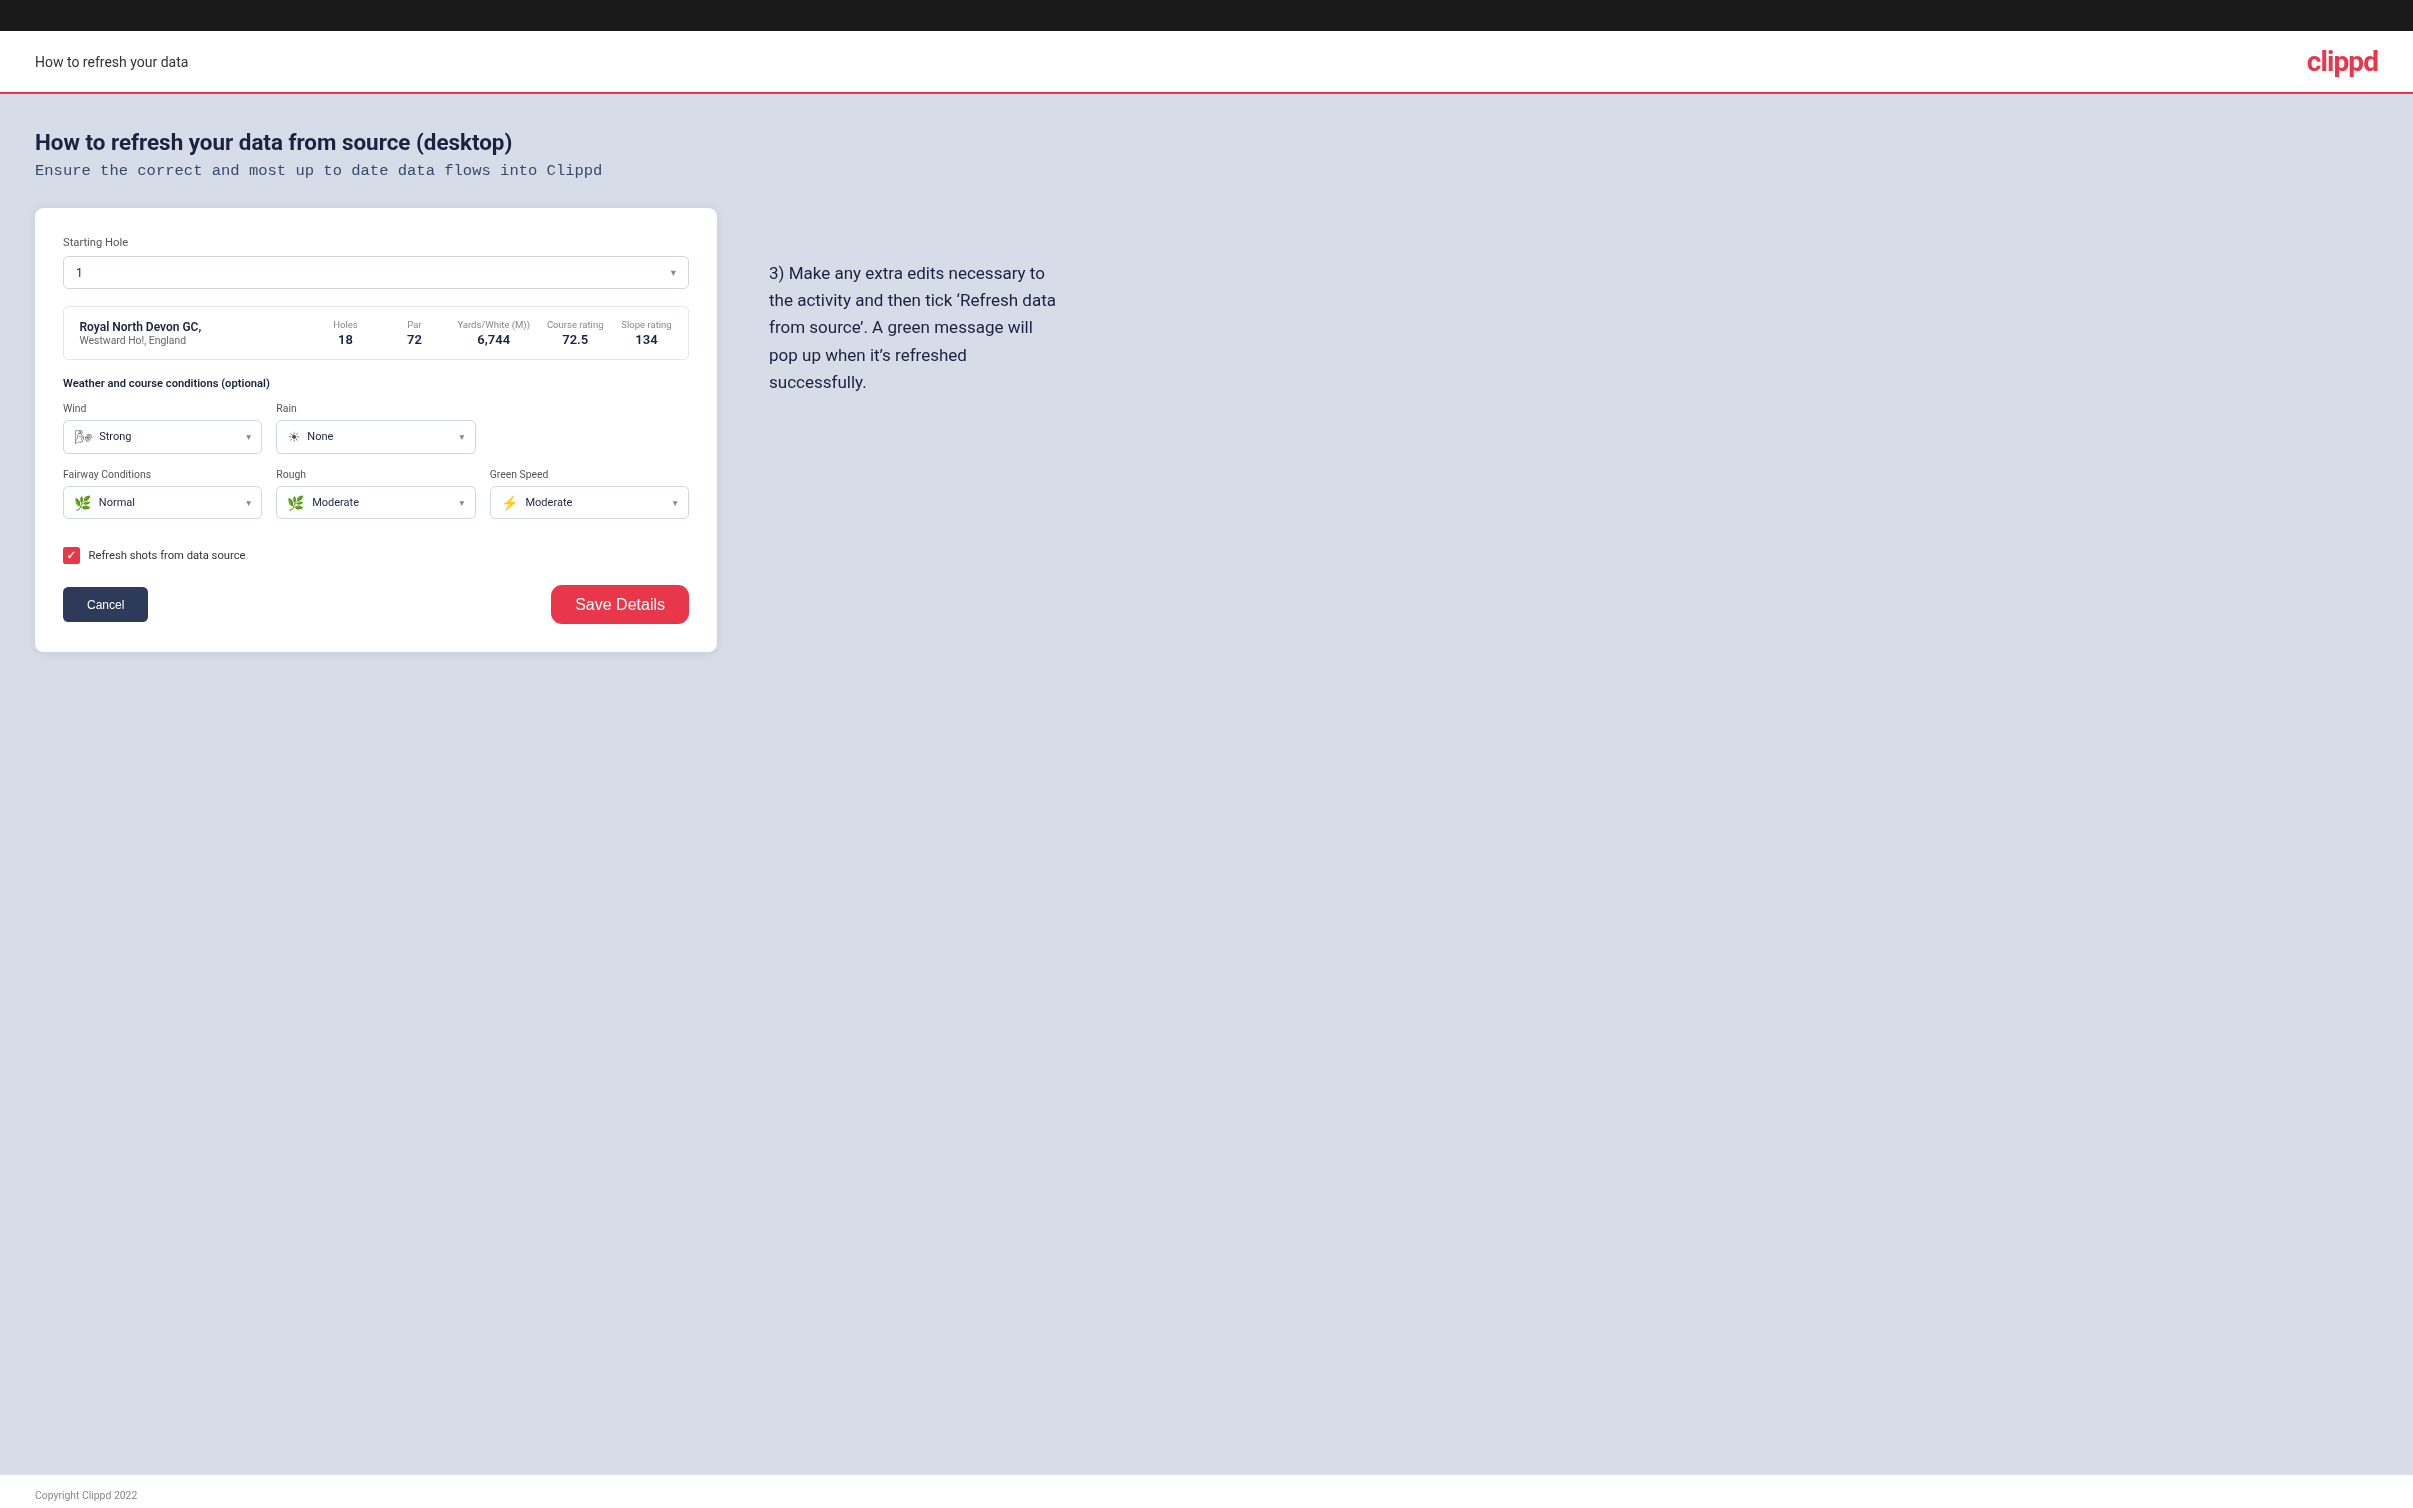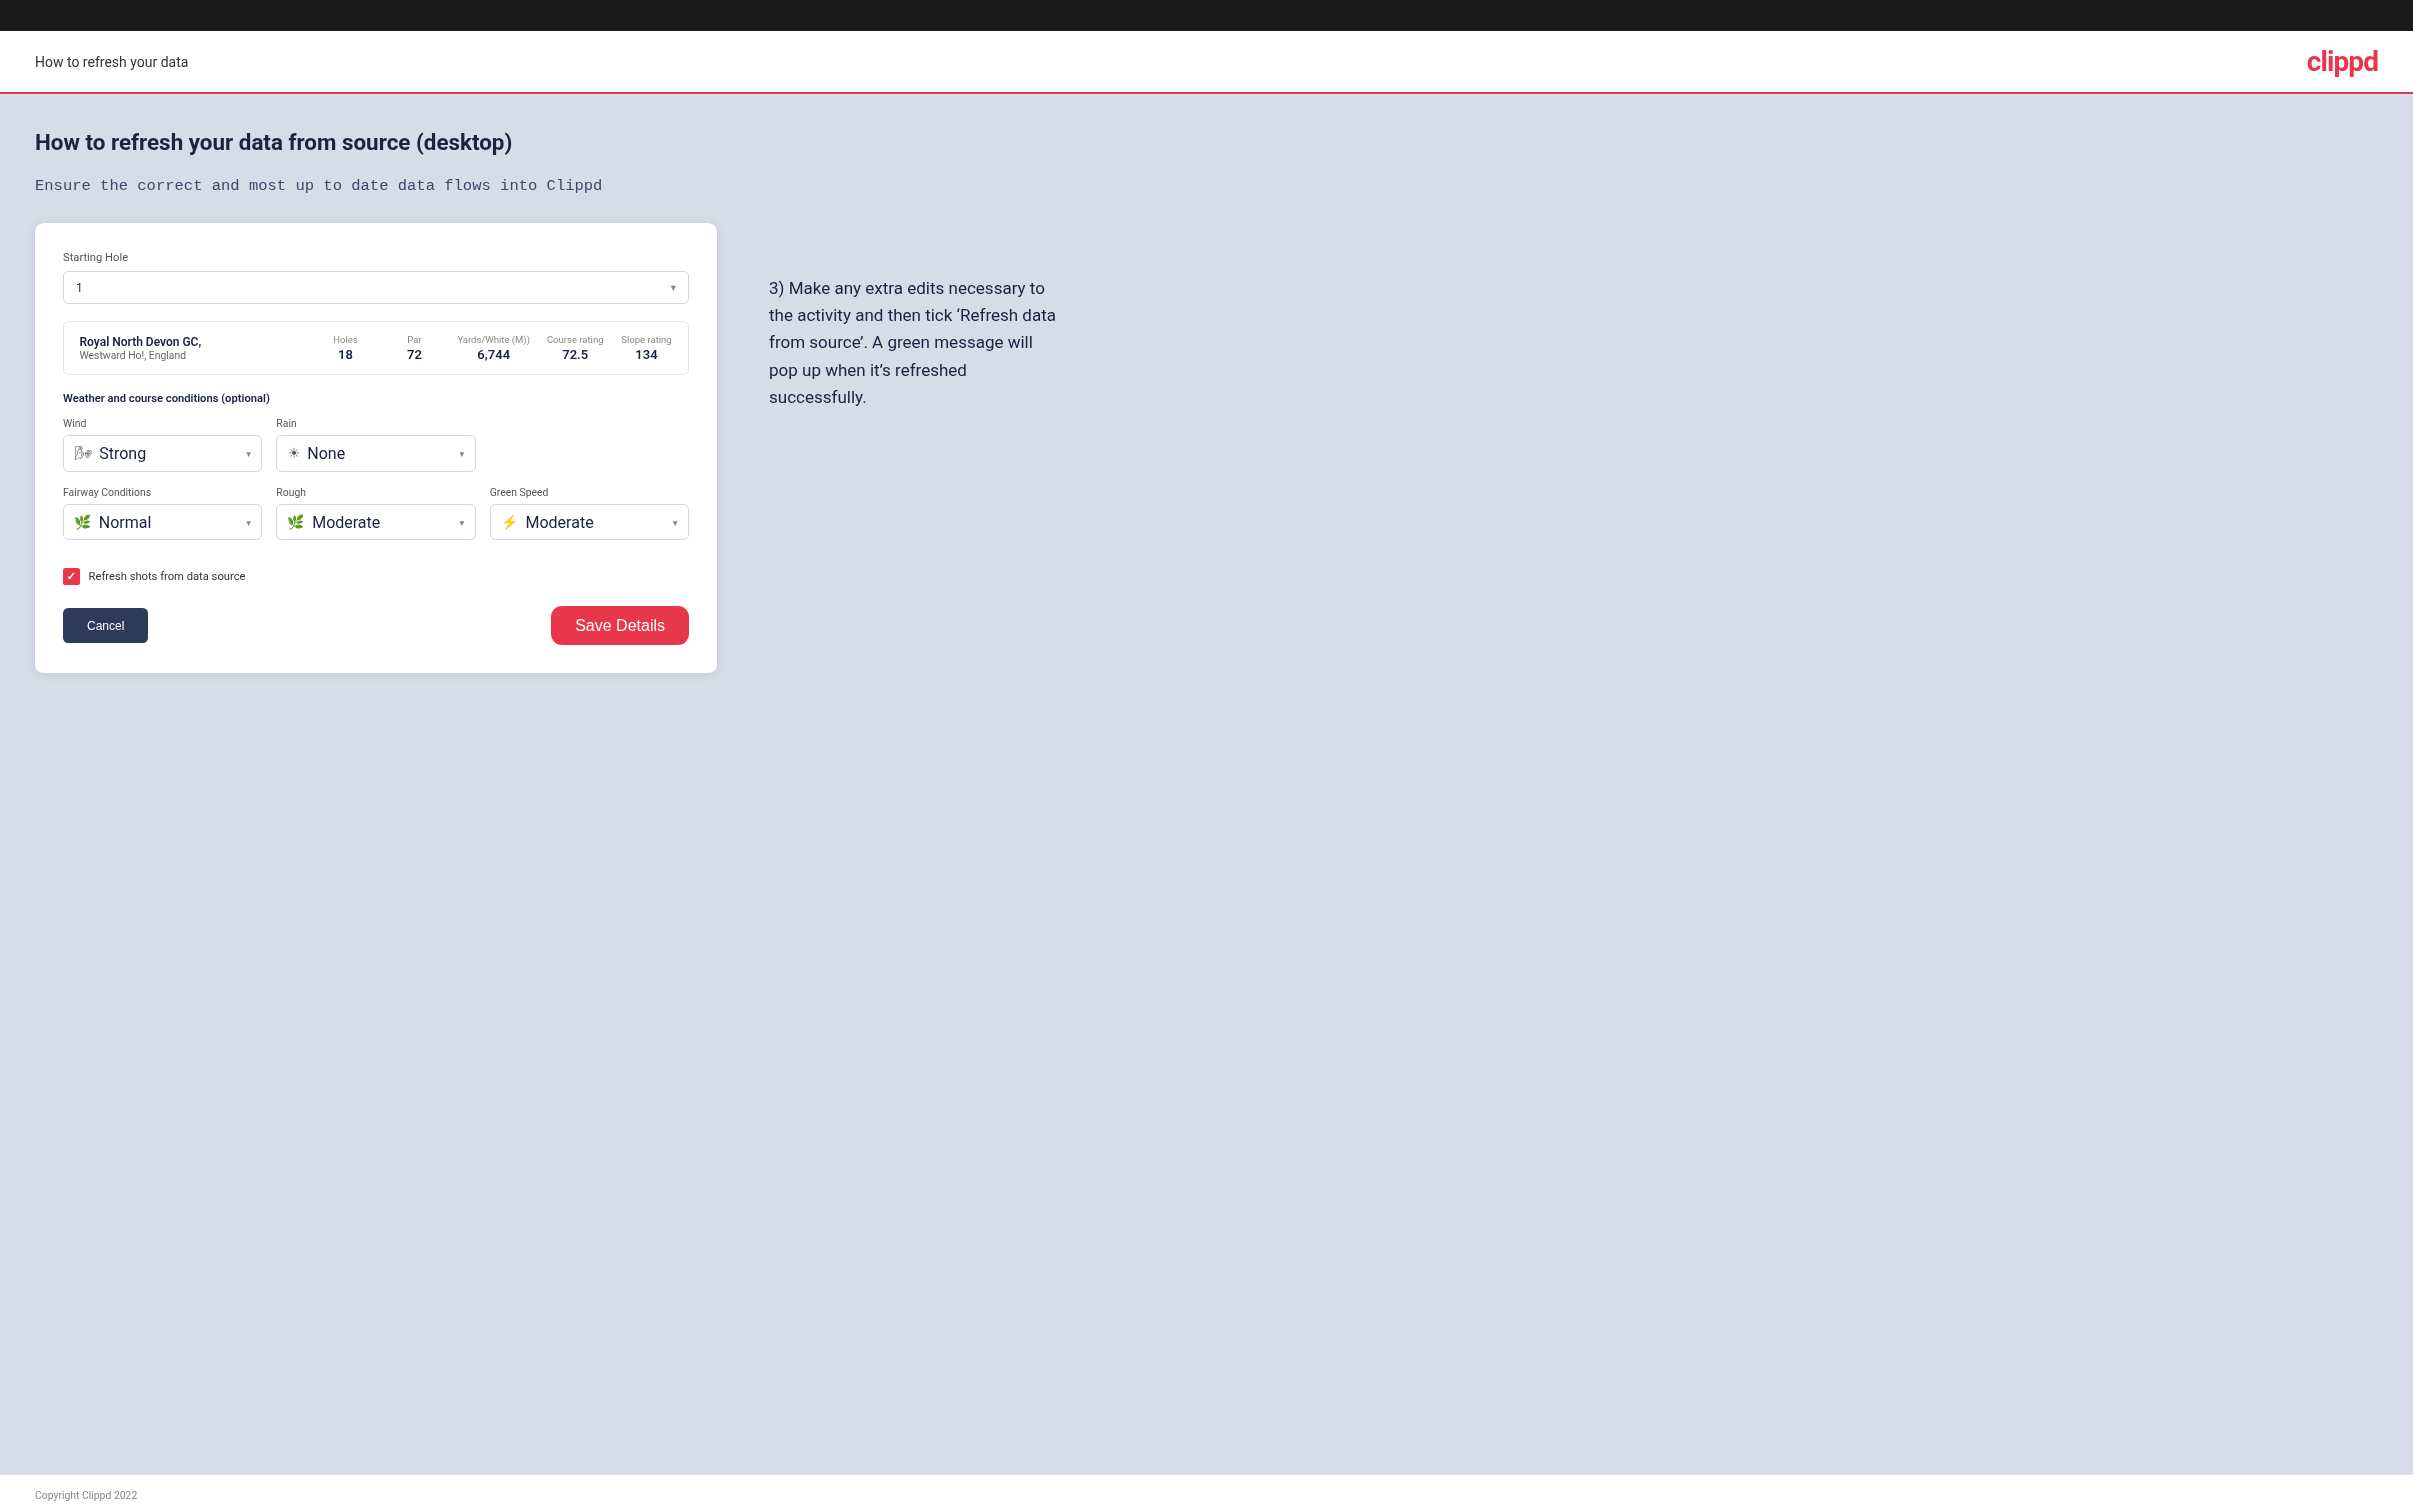--- a/index.html
+++ b/index.html
@@ -39,21 +39,21 @@
     .main-content {
       background: #d6dce8;
       min-height: calc(100vh - 31px - 62px - 35px);
       padding: 35px 35px 35px 35px;
     }
 
     .page-heading {
       font-size: 22.4px;
       font-weight: 700;
       color: #1a2340;
-      margin-bottom: 22px;
+      margin-bottom: 7px;
     }
 
     .page-subtitle {
       font-size: 15.5px;
       color: #3a4a6a;
       margin-bottom: 28px;
       font-family: Liberation Mono, monospace;
     }
 
     .content-area {
@@ -219,21 +219,21 @@
       gap: 7px;
     }
 
     .condition-icon {
       font-size: 14px;
       color: #555;
     }
 
     .condition-text {
       flex: 1;
-      font-size: 16px;
+      font-size: 11px;
       color: #1a2340;
     }
 
     .condition-chevron {
       font-size: 9.5px;
       color: #888;
     }
 
     .checkbox-row {
       display: flex;

